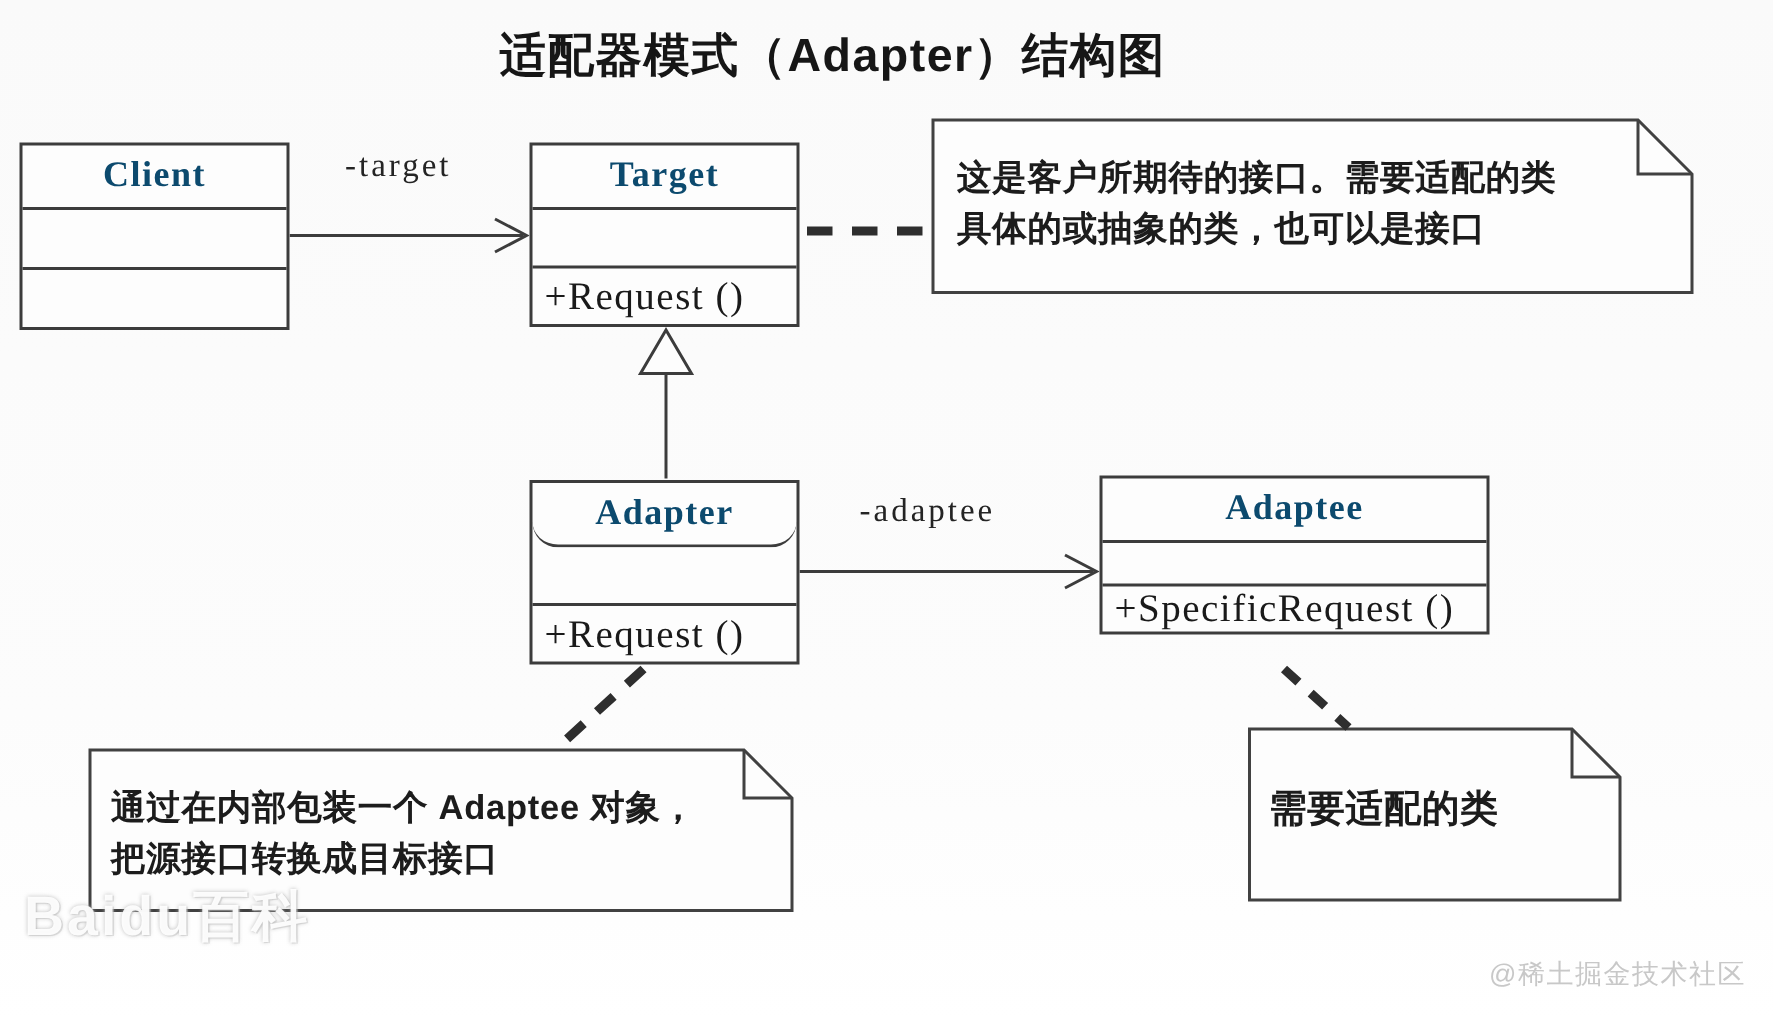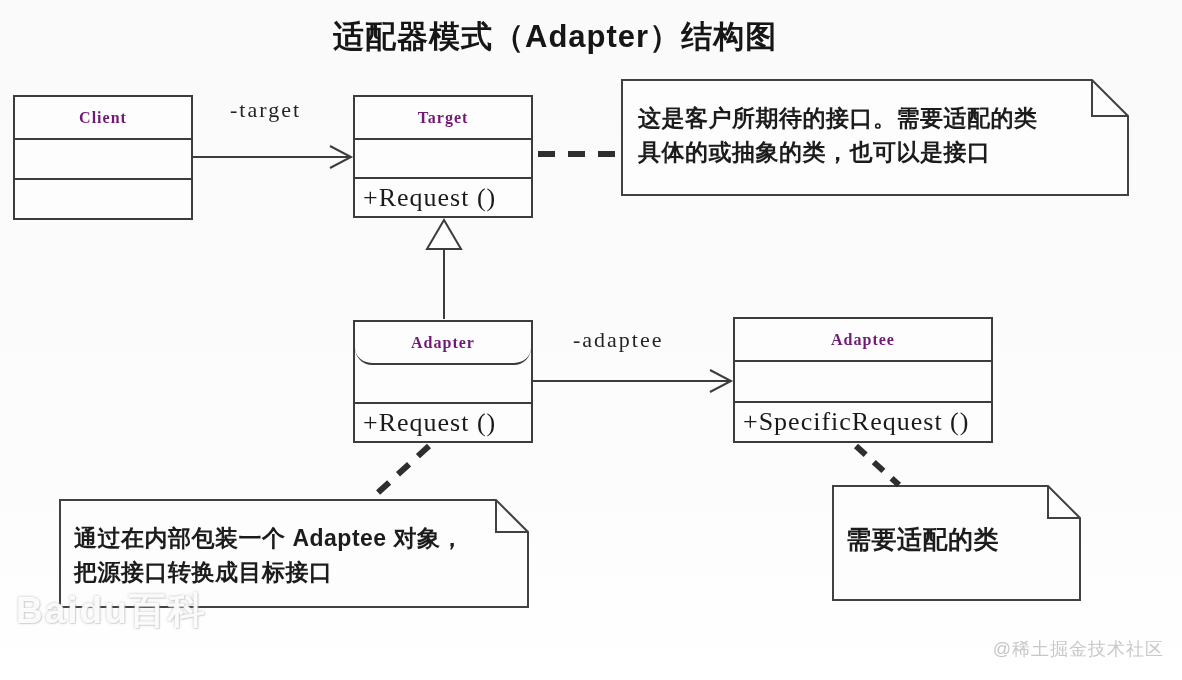--- a/index.html
+++ b/index.html
@@ -20,21 +20,21 @@
     letter-spacing:1px; text-align:center; white-space:nowrap;
   }
 
   .uml-class {
     position:absolute; display:flex; flex-direction:column;
     border:2px solid #3c3c3c; background:#fdfdfd; box-sizing:border-box;
   }
   .uml-name {
     display:flex; align-items:center; justify-content:center;
     font-family:"Liberation Serif", serif;
-    font-weight:bold; font-size:16px; color:#701a75; letter-spacing:1px;
+    font-weight:bold; font-size:24px; color:#0c4a6e; letter-spacing:1px;
     border-bottom:2px solid #3c3c3c; box-sizing:border-box;
   }
   .uml-attrs {
     flex:1; border-bottom:2px solid #3c3c3c; box-sizing:border-box;
   }
   .uml-methods {
     flex:1; display:flex; align-items:center;
     font-family:"Liberation Serif", serif;
     font-size:26px; color:#1a1a1a; letter-spacing:1px;
     padding-left:8px; box-sizing:border-box; white-space:nowrap;
@@ -116,21 +116,21 @@
     <div class="uml-attrs"></div>
     <div class="uml-methods">+Request ()</div>
   </div>
 
   <div class="uml-class" style="left:353px; top:320px; width:180px; height:123px;">
     <div class="uml-name" style="height:43px;border-radius:17px;">Adapter</div>
     <div class="uml-attrs"></div>
     <div class="uml-methods">+Request ()</div>
   </div>
 
-  <div class="uml-class" style="left:733px; top:317px; width:260px; height:126px;">
+  <div class="uml-class" style="left:733px; top:317px; width:260px; height:106px;">
     <div class="uml-name" style="height:43px;">Adaptee</div>
     <div class="uml-attrs"></div>
     <div class="uml-methods">+SpecificRequest ()</div>
   </div>
 
   <div class="rel-label" style="left:230px; top:97px;">-target</div>
   <div class="rel-label" style="left:573px; top:327px;">-adaptee</div>
 
   <div class="note-text" style="left:638px; top:101px;">
     <div>这是客户所期待的接口。需要适配的类</div>

